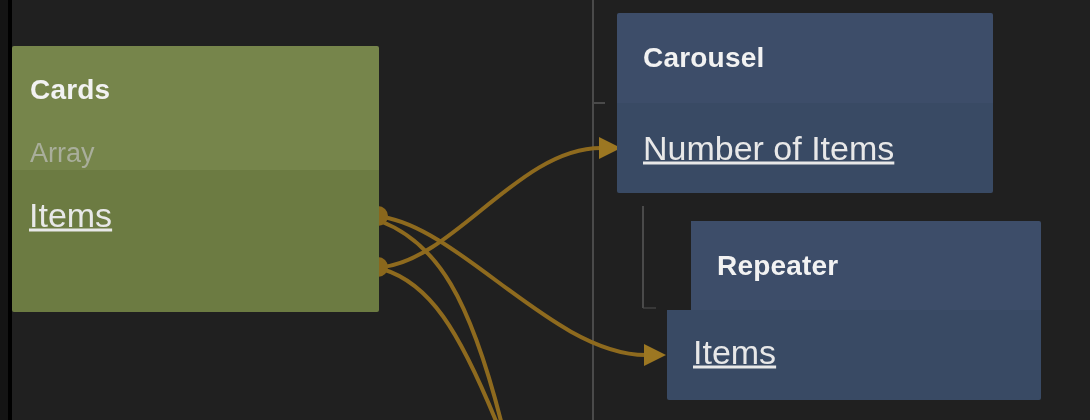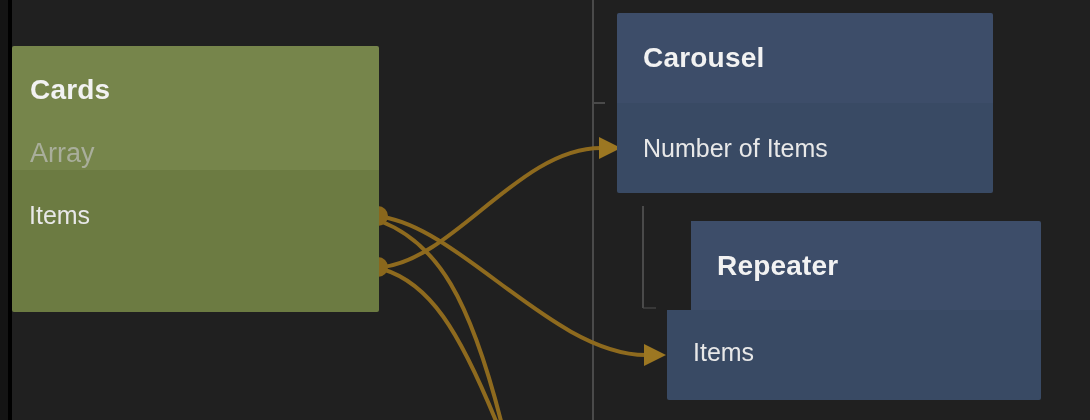--- a/index.html
+++ b/index.html
@@ -22,22 +22,22 @@
   }
   .node.cards .node-title{left:18px;top:28px;transform:none;}
   .node-subtitle{
     position:absolute;left:18px;top:68px;
     font-size:27px;font-weight:400;color:var(--subtitle-text,#a9ae9b);
     white-space:nowrap;
     margin-top:24px;
   }
   .node-body{position:relative;}
   .port-row{
-    position:absolute;font-size:25px;color:var(--port-text,#e8e8e8);
-    white-space:nowrap;transform:translateY(-50%);
+    position:absolute;font-size:34px;color:var(--port-text,#e8e8e8);
+    white-space:nowrap;transform:translateY(-50%);text-decoration:underline;
   }
   .port-row.align-right{transform:translate(0,-50%);}
 
   .green  .node-header{background:var(--node-green-header,#76854b);}
   .green  .node-body  {background:var(--node-green-body,#6c7b42);}
   .blue   .node-header{background:var(--node-blue-header,#3d4d69);}
   .blue   .node-body  {background:var(--node-blue-body,#394a64);}
 
   .conn{fill:none;stroke:var(--connection,#8e6a1e);stroke-width:4;}
   .arrowhead{fill:var(--arrow,#9c7722);stroke:none;}

